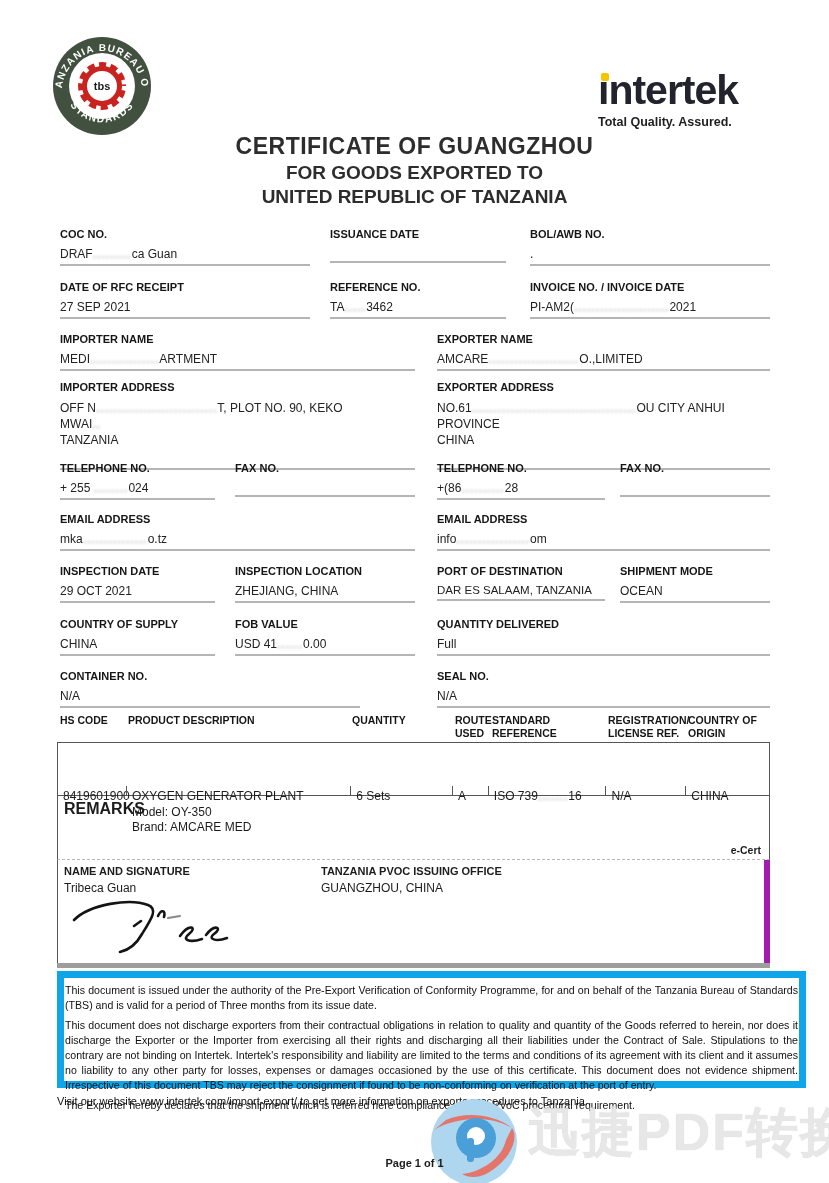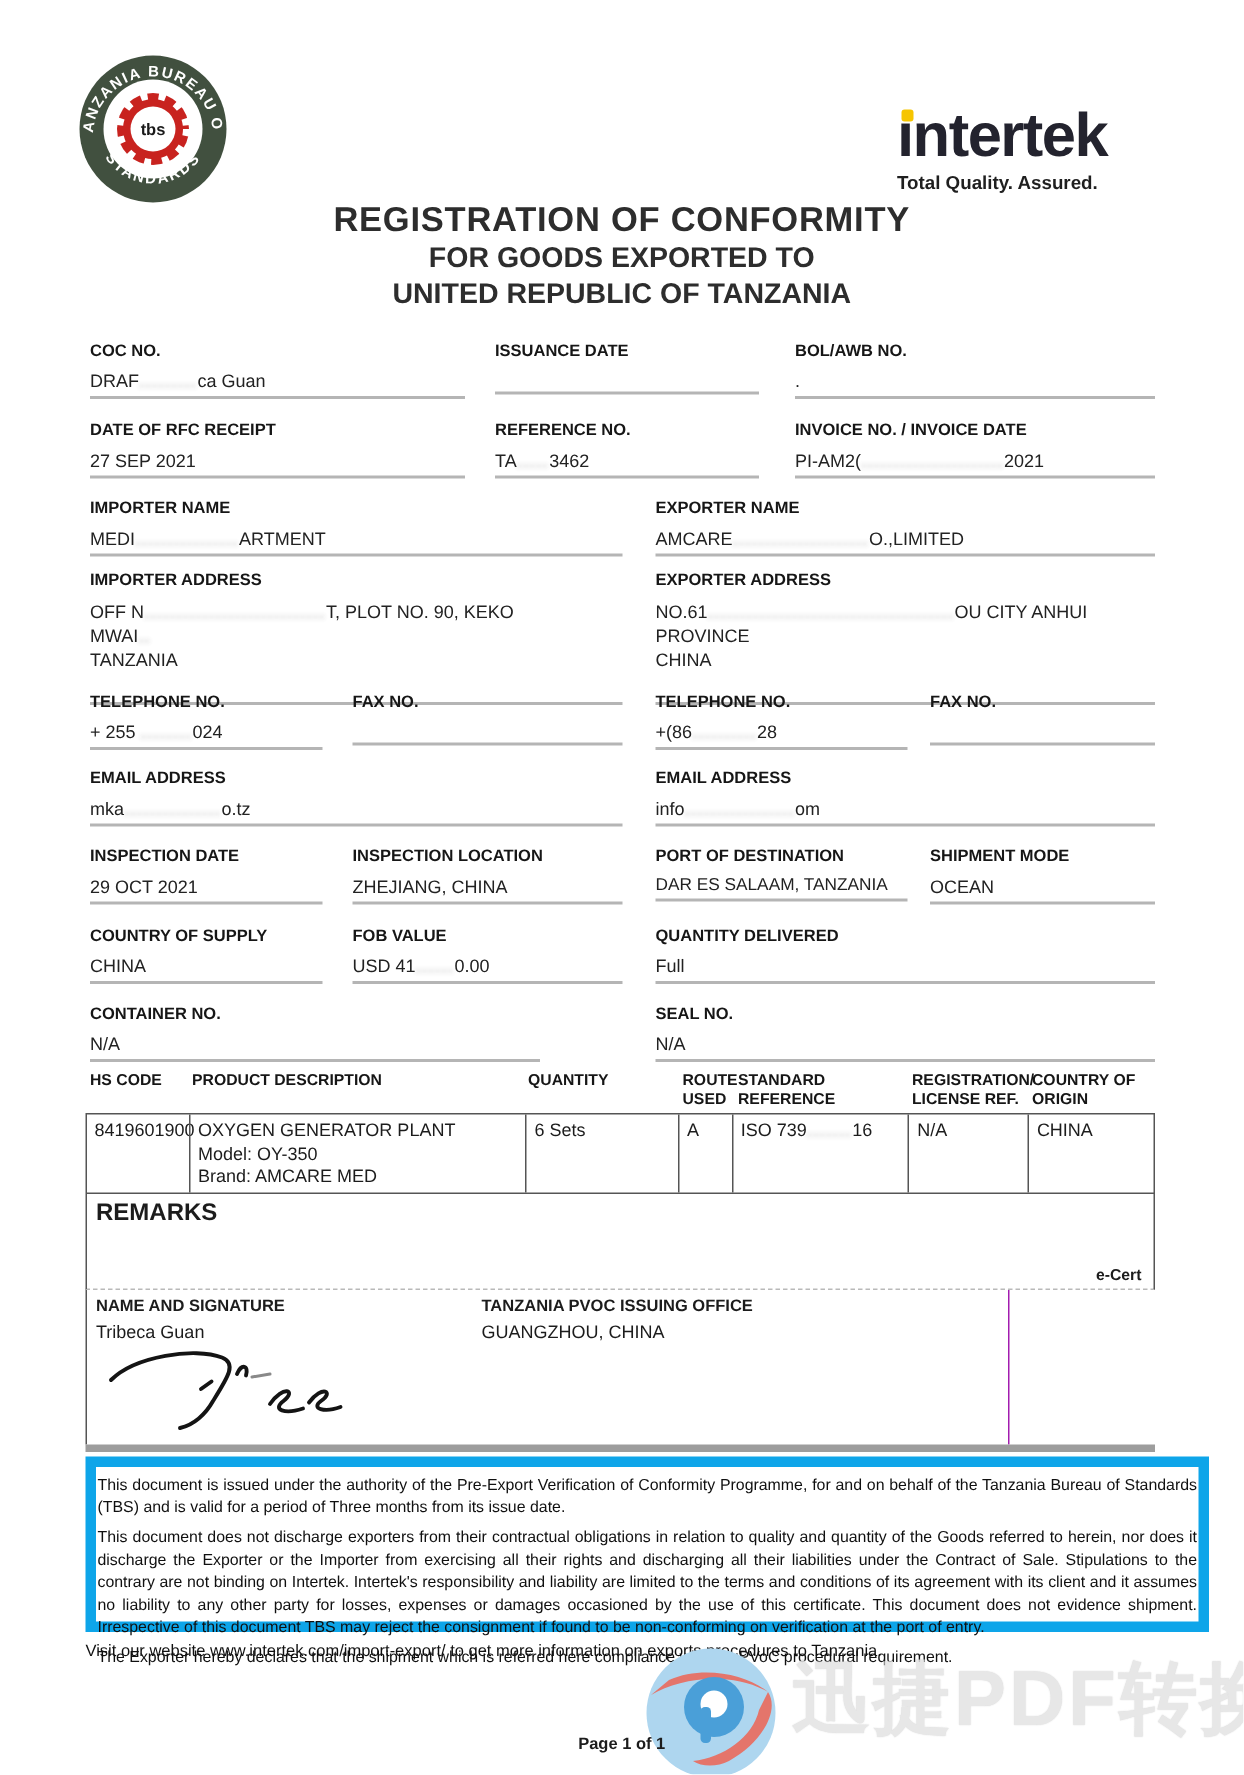--- a/index.html
+++ b/index.html
@@ -23,30 +23,30 @@
   .fvalue { font-size:12px; color:#222; margin-top:7px; min-height:16px;
             border-bottom:2px solid #b5b5b5; padding-bottom:3px; white-space:nowrap; }
   .fvalue.nolines { border-bottom:none; padding-bottom:0; }
   .addr-last { border-bottom:2px solid #b5b5b5; padding-bottom:20px; }
   .vline { line-height:16px; }
   .blur { filter:blur(1.6px); opacity:.75; color:#444; letter-spacing:1px; }
   
   .thead { position:absolute; font-size:10.5px; font-weight:bold; color:#161616; line-height:1.2; }
   .trow { position:absolute; left:57px; top:742px; width:713px; height:54px;
           border:1px solid #555; display:flex; font-size:12px; }
-  .tcell { padding:3px 5px; border-left:1px solid #555; line-height:1.3; }
+  .tcell { padding:3px 5px; border-left:1px solid #555; line-height:1.3;margin-top:43px; }
   .tcell:first-child { border-left:none; }
   
   .remarks-box { position:absolute; left:57px; top:796px; width:713px; height:64px;
                  border-left:1px solid #555; border-right:1px solid #555;
                  border-bottom:1px dashed #b9b9b9; }
   .remarks-label { position:absolute; left:6px; top:4px; font-size:16px; font-weight:bold; }
   .ecert { position:absolute; right:8px; bottom:3px; font-size:10.5px; font-weight:bold; }
-  .sig-box { position:absolute; left:57px; top:860px; width:616px; height:103px;
-             border-left:1px solid #555; border-right:1px solid #a21caf; }
+  .sig-box { position:absolute; left:57px; top:860px; width:713px; height:103px;
+             border-left:1px solid #555; border-right:6px solid #a21caf; }
   .sig-label { position:absolute; font-size:11px; font-weight:bold; }
   .sig-value { position:absolute; font-size:12px; }
   .sig-svg { position:absolute; left:10px; top:34px; }
   .gray-bar { position:absolute; left:57px; top:963px; width:713px; height:5px; background:#9d9d9d; }
   
   .legal-box { position:absolute; left:57px; top:971px; width:749px; height:117px;
                border:7px solid #0ea5e9; padding:5px 1px; }
   .legal-box p { font-size:10.6px; line-height:1.42; color:#101010; text-align:justify; margin-bottom:5px; }
   .website { position:absolute; left:57px; top:1095px; width:713px; font-size:11px; color:#101010; }
   .pagenum { position:absolute; left:0; top:1157px; width:829px; text-align:center; font-size:11px; font-weight:bold; }
@@ -85,21 +85,21 @@
 
   <div class="intertek">
     <div class="itk-name">
       <span class="itk-dot"></span>
       <span>ıntertek</span>
     </div>
     <div class="itk-tag">Total Quality. Assured.</div>
   </div>
 
   <div class="title">
-    <div class="t1">REGISTRATION OF CONFORMITY</div>
+    <div class="t1">CERTIFICATE OF GUANGZHOU</div>
     <div class="t2">FOR GOODS EXPORTED TO</div>
     <div class="t2">UNITED REPUBLIC OF TANZANIA</div>
   </div>
 
   <div class="field" style="left:60px;top:228px;width:250px">
     <div class="flabel">COC NO.</div>
     <div class="fvalue"><span>DRAF</span><span class="blur">.........</span><span>ca Guan</span></div>
   </div>
   <div class="field" style="left:330px;top:228px;width:176px">
     <div class="flabel">ISSUANCE DATE</div>

